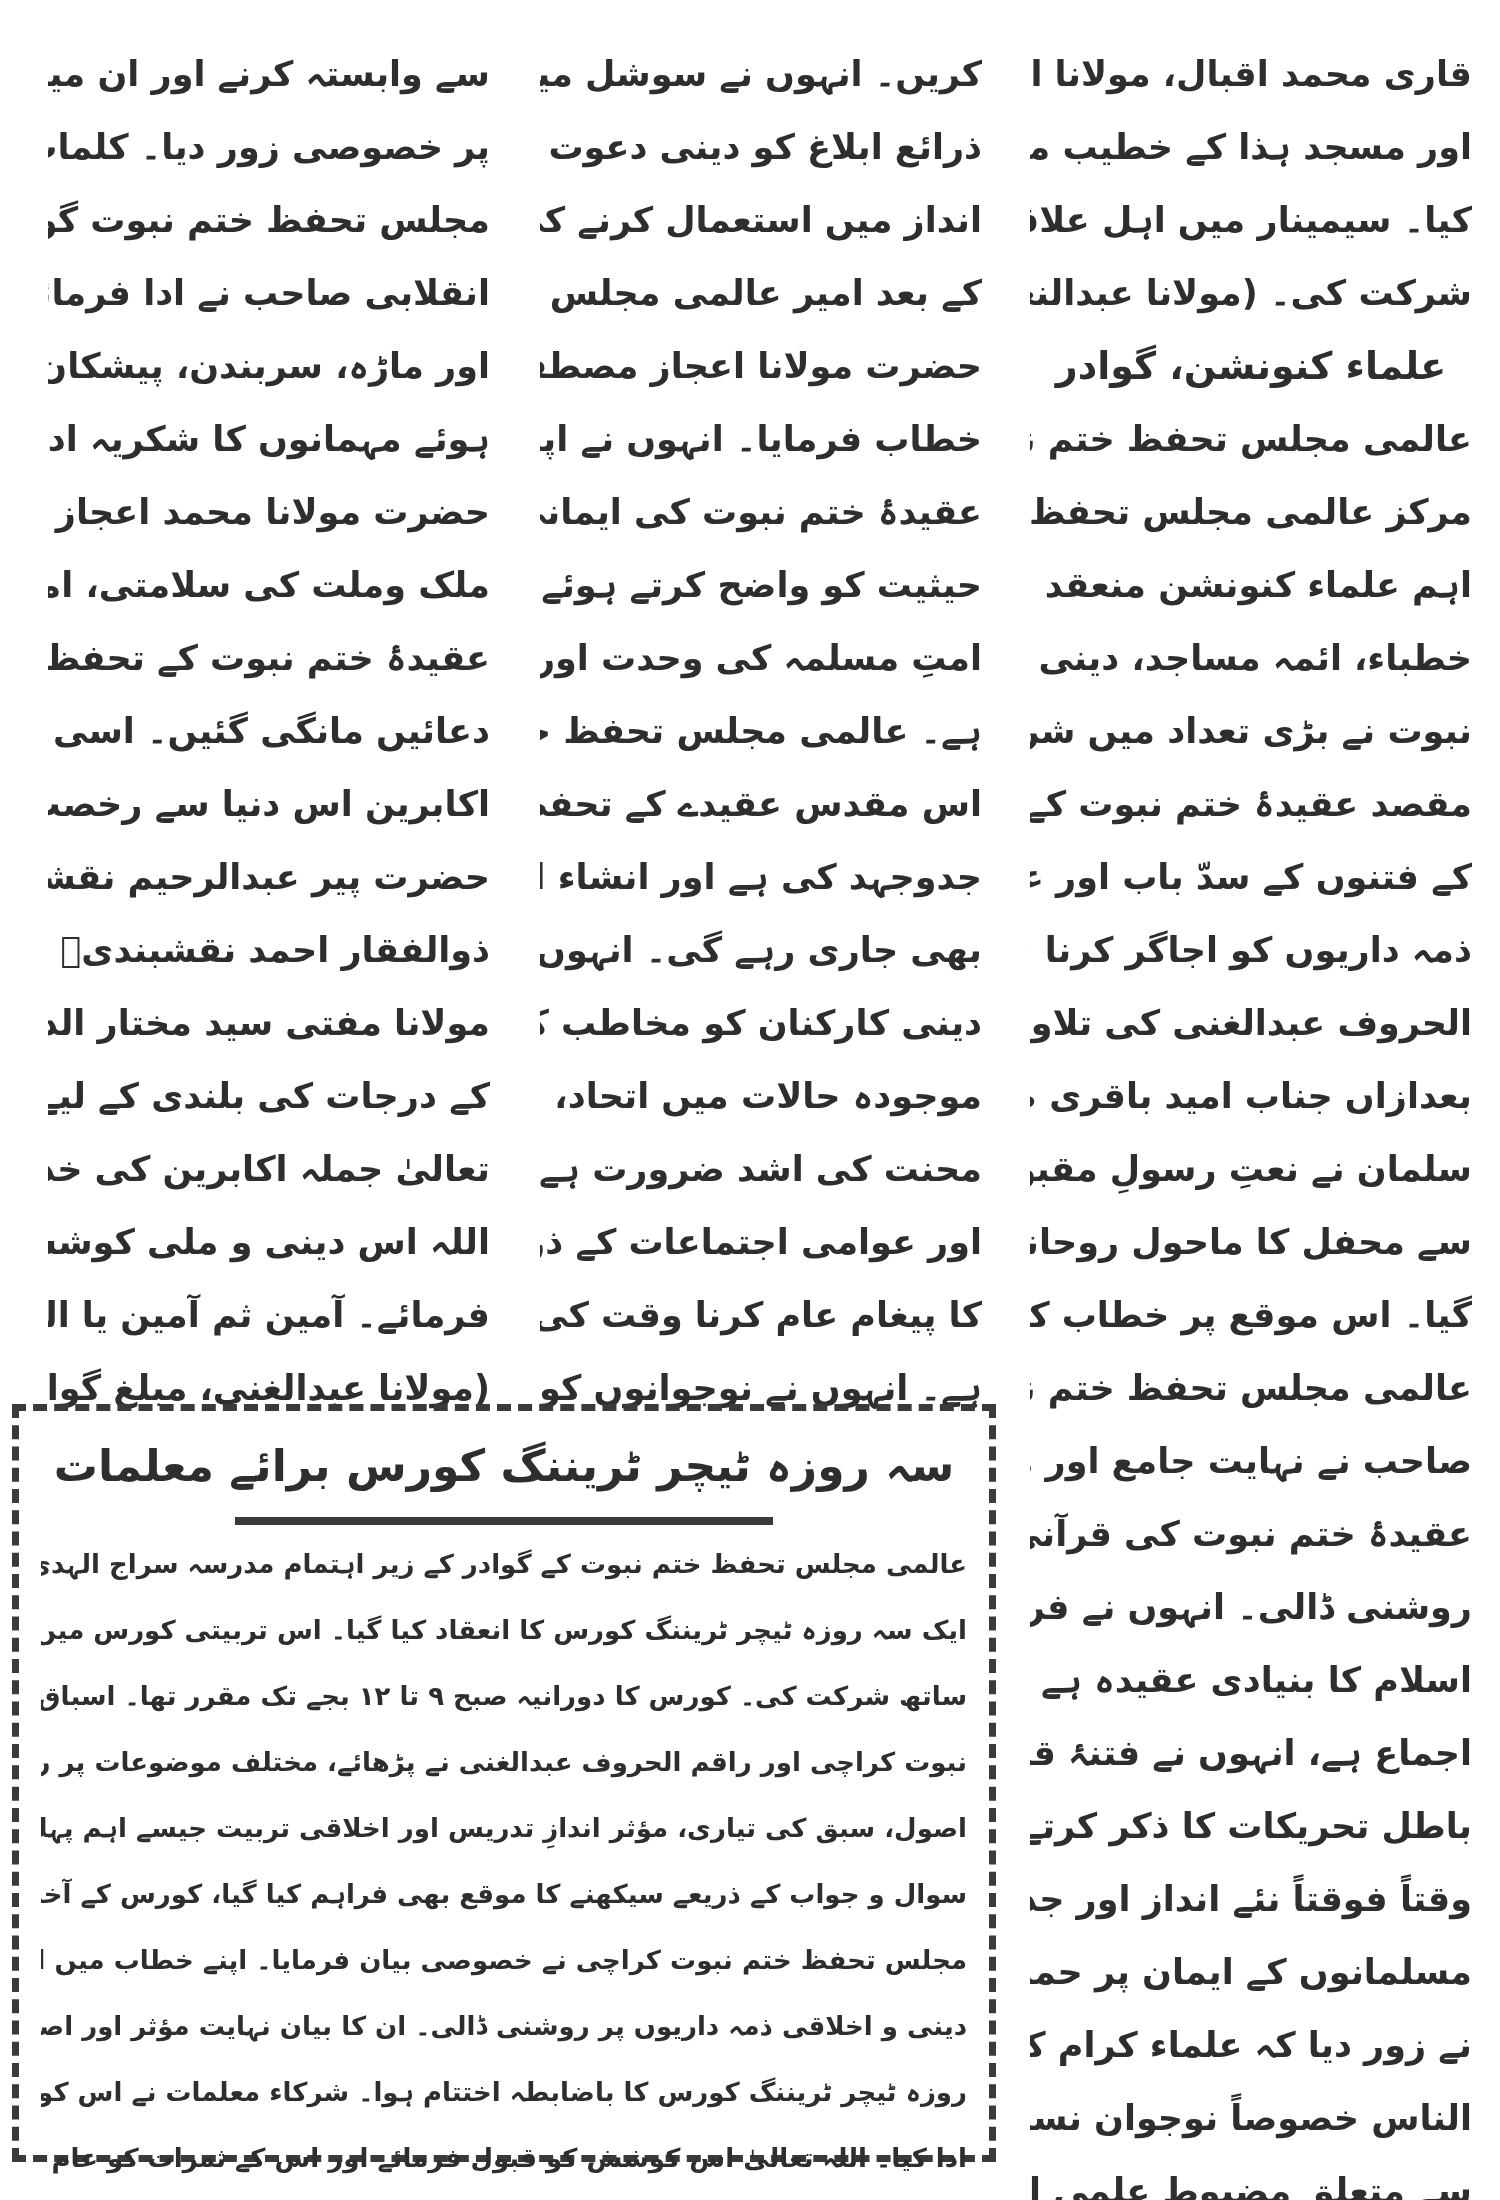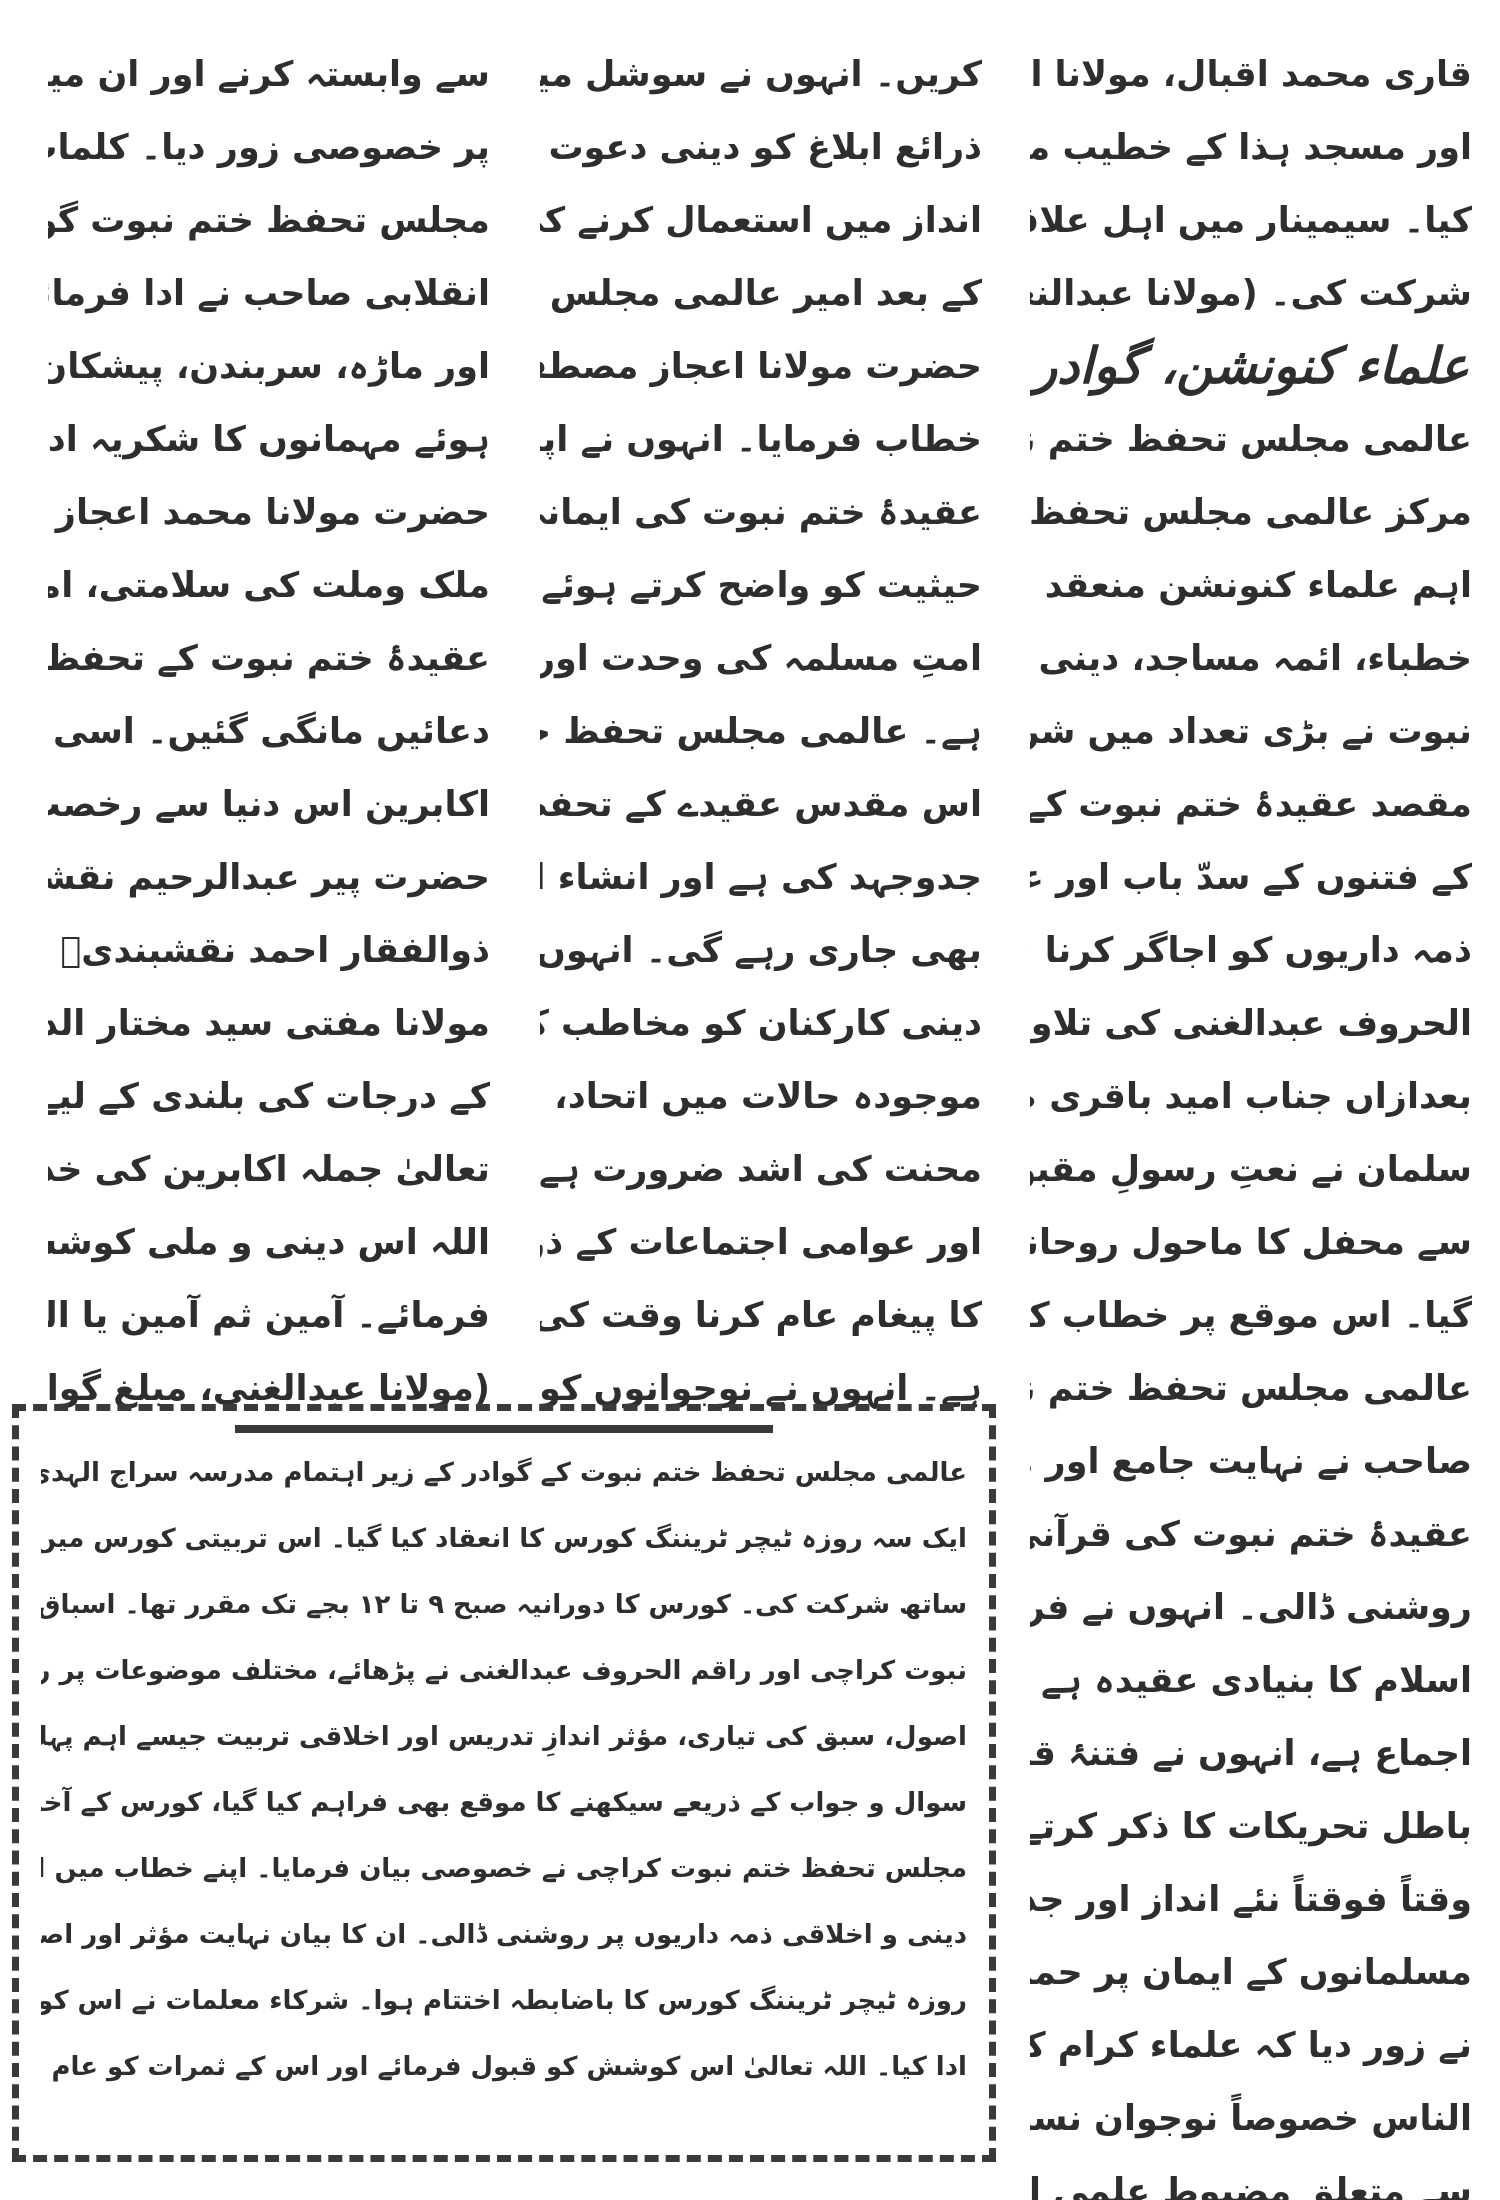--- a/index.html
+++ b/index.html
@@ -4,21 +4,21 @@
 <style>
   html, body { margin:0; padding:0; background:#ffffff; }
   body { width:1500px; height:2200px; position:relative; overflow:hidden;
          font-family:"DejaVu Sans", sans-serif; color:#2e2e2e; }
   .col { position:absolute; direction:rtl; text-align:justify; text-align-last:right; }
   .line { display:block; height:73px; line-height:73px; font-size:35px; font-weight:bold;
           white-space:nowrap; overflow:hidden; text-align:justify; text-align-last:justify; }
   .line.last { text-align-last:right; }
   .line.center { text-align:center; text-align-last:center; }
   .line.left { text-align:left; text-align-last:left; }
-  .heading { font-size:50px;font-style:italic; }
+  .heading { font-size:38px; }
   #col-right  { left:1030px; top:38px; width:442px; }
   #col-middle { left:540px;  top:38px; width:442px; }
   #col-left   { left:48px;   top:38px; width:442px; }
   #box { position:absolute; left:12px; top:1404px; width:984px; height:758px;
          border:7px dashed #3a3a3a; box-sizing:border-box; }
   #box-inner { position:absolute; left:22px; right:22px; top:0; direction:rtl; }
   #box-title { text-align:center; font-size:44px; font-weight:bold; height:92px; line-height:110px;
                white-space:nowrap; }
   #box-rule { height:8px; background:#3a3a3a; width:538px; margin:14px auto 6px auto; }
   .bline { display:block; height:66px; line-height:66px; font-size:26px; font-weight:bold;
@@ -106,20 +106,21 @@
       <div class="line">کے درجات کی بلندی کے لیے دعا کی گئی۔ اللہ</div>
       <div class="line">تعالیٰ جملہ اکابرین کی خدمات کو قبول فرمائیں،</div>
       <div class="line">اللہ اس دینی و ملی کوشش کو شرفِ قبولیت عطا</div>
       <div class="line last">فرمائے۔ آمین ثم آمین یا اللہ العالمین۔</div>
     </div>
   <div class="line left">(مولانا عبدالغنی، مبلغ گوادر)</div>
 </div>
 
 <div id="box">
   <div id="box-inner">
+    <div id="box-title">سہ روزہ ٹیچر ٹریننگ کورس برائے معلمات</div>
     <div id="box-rule"></div>
     <div id="box-lines">
         <div class="bline">عالمی مجلس تحفظ ختم نبوت کے گوادر کے زیر اہتمام مدرسہ سراج الہدیٰ للبنین والبنات میں معلمات کے لیے</div>
         <div class="bline">ایک سہ روزہ ٹیچر ٹریننگ کورس کا انعقاد کیا گیا۔ اس تربیتی کورس میں کل ۳۴ معلمات نے بھرپور جوش وجذبے کے</div>
         <div class="bline">ساتھ شرکت کی۔ کورس کا دورانیہ صبح ۹ تا ۱۲ بجے تک مقرر تھا۔ اسباق مولانا عبدالحی مطمئن مبلغ عالمی مجلس تحفظ ختم</div>
         <div class="bline">نبوت کراچی اور راقم الحروف عبدالغنی نے پڑھائے، مختلف موضوعات پر رہنمائی فراہم کی گئی، جن میں تدریس کے</div>
         <div class="bline">اصول، سبق کی تیاری، مؤثر اندازِ تدریس اور اخلاقی تربیت جیسے اہم پہلو شامل تھے۔ معلمات کو عملی مشقوں اور</div>
         <div class="bline">سوال و جواب کے ذریعے سیکھنے کا موقع بھی فراہم کیا گیا، کورس کے آخری دن مولانا محمد اعجاز مصطفیٰ مدظلہ امیر عالمی</div>
         <div class="bline">مجلس تحفظ ختم نبوت کراچی نے خصوصی بیان فرمایا۔ اپنے خطاب میں انہوں نے تعلیم کی اہمیت، معلمہ کے کردار اور</div>
         <div class="bline">دینی و اخلاقی ذمہ داریوں پر روشنی ڈالی۔ ان کا بیان نہایت مؤثر اور اصلاحی تھا، حضرت مدظلہ کی دعا کے ساتھ اس سہ</div>

